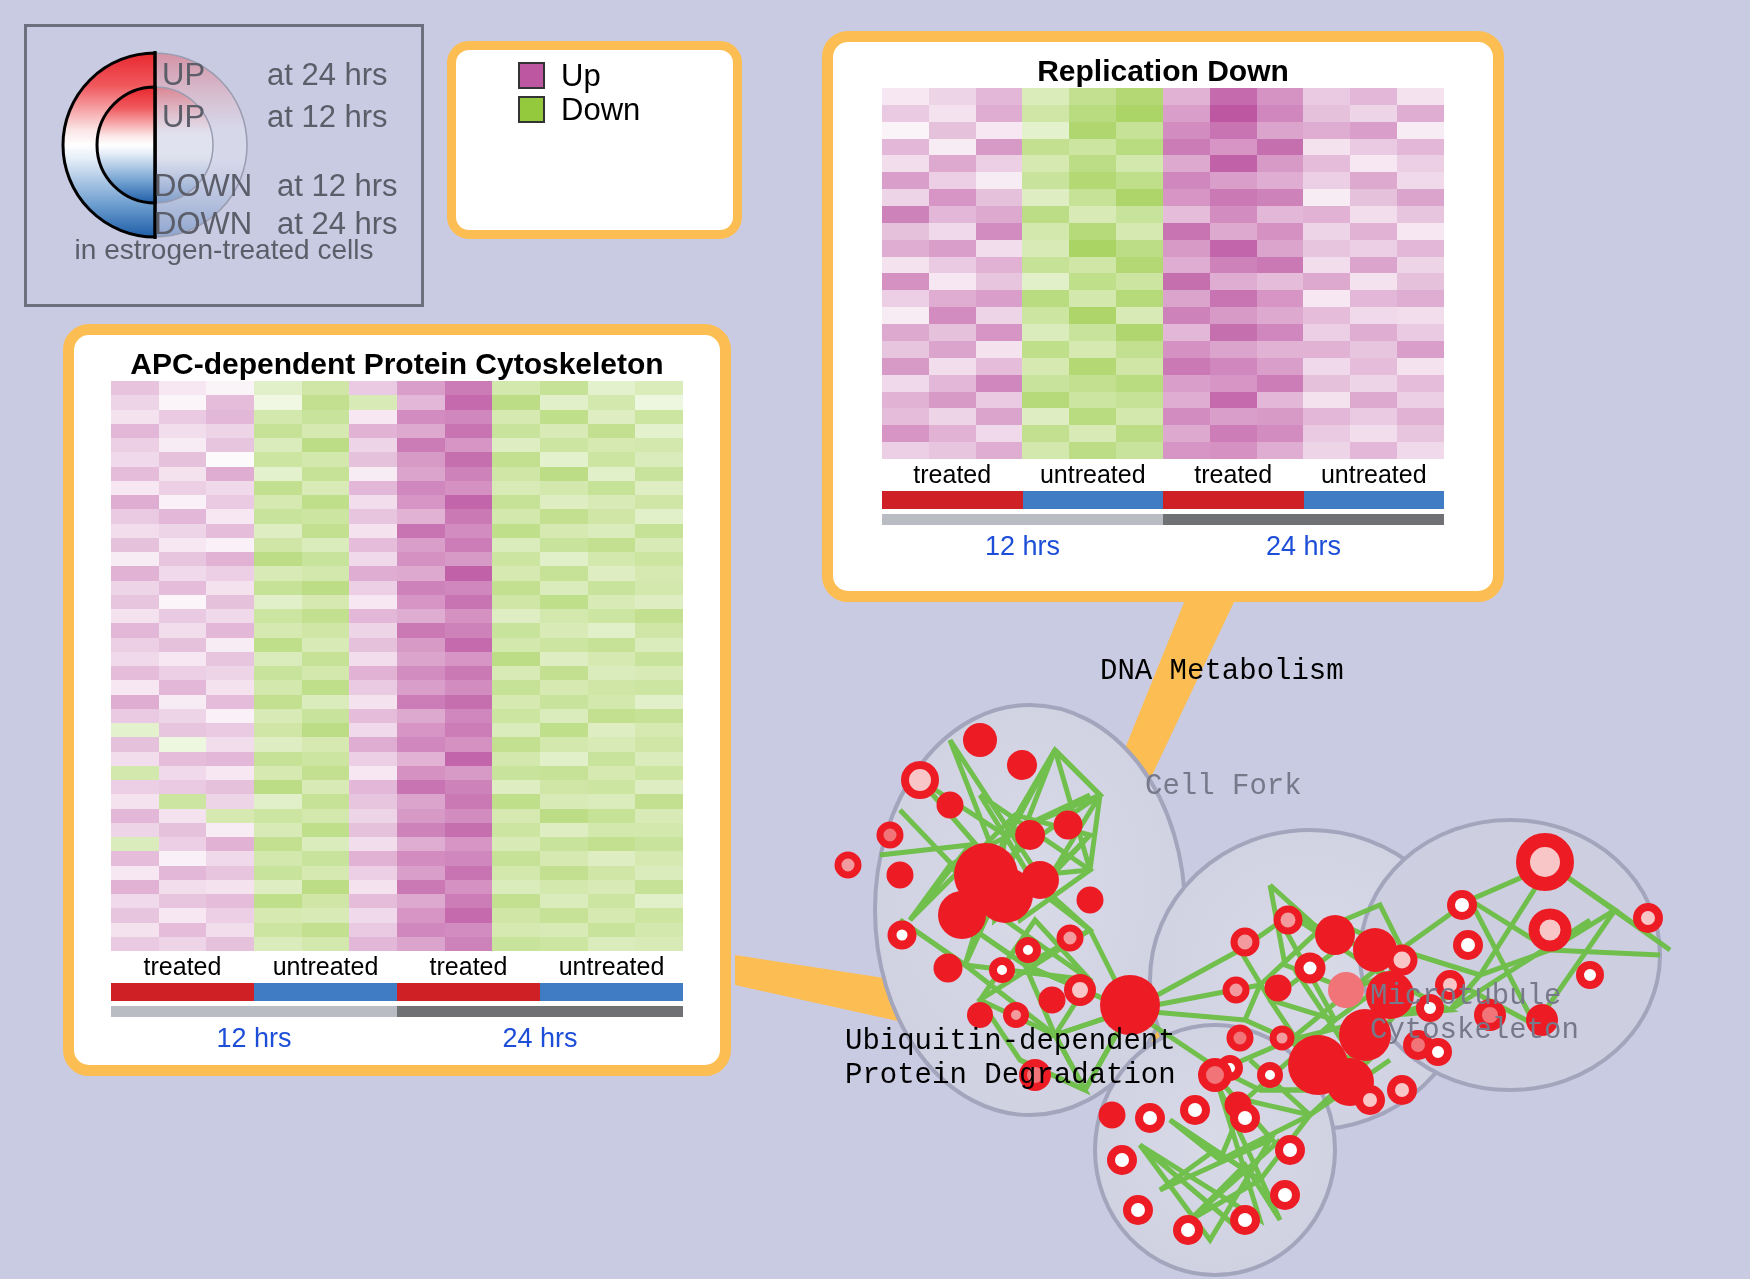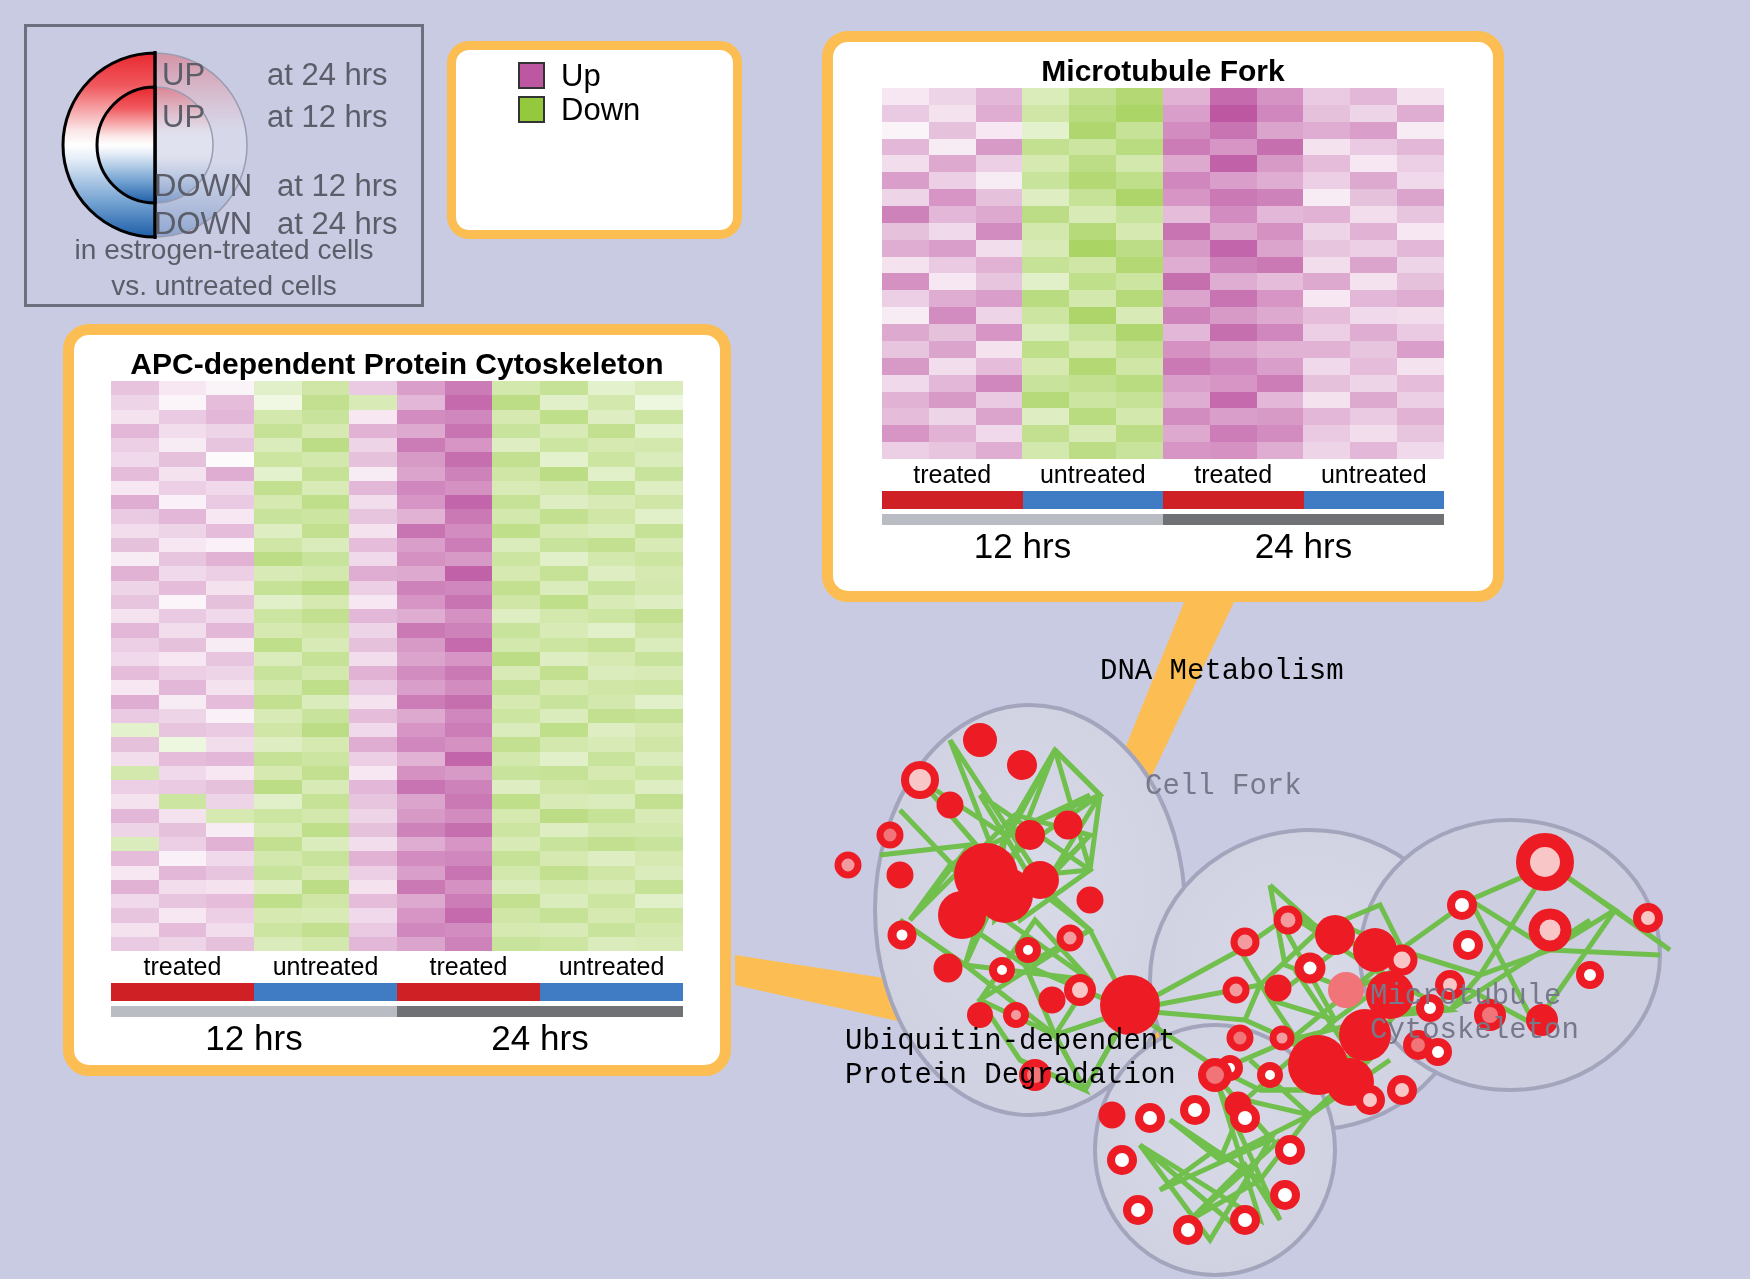--- a/index.html
+++ b/index.html
@@ -54,21 +54,21 @@
   
   .heatmap{display:grid;margin:0 auto;}
   .hm-cell{width:100%;height:100%;}
 
   
   .cond-labels{display:flex;margin:0 auto;}
   .cond-labels div{flex:1;text-align:center;font-size:25px;line-height:30px;color:#000;}
   .bar-row{display:flex;margin:0 auto;}
   .bar-row div{flex:1;}
   .time-labels{display:flex;margin:0 auto;}
-  .time-labels div{flex:1;text-align:center;font-size:35px;line-height:34px;color:#000000;}
+  .time-labels div{flex:1;text-align:center;font-size:27px;line-height:34px;color:#1d4ed8;}
 
   
   #network{position:absolute;left:790px;top:620px;width:960px;height:659px;font-family:Liberation Mono, monospace;}
   .net-label{
     position:absolute;font-size:29px;line-height:34px;white-space:pre-line;
   }
   #label-dna-metabolism{left:310px;top:35px;color:#000;}
   #label-cell-cycle{left:355px;top:150px;color:#77798a;}
   #label-microtubule{left:580px;top:360px;color:#77798a;}
   #label-ubiquitin{left:55px;top:405px;color:#000;}
@@ -113,21 +113,20 @@
     <div class="cw-label" style="left:240px;top:74px;">at 12 hrs</div>
 
     <div class="cw-label" style="left:127px;top:143px;">DOWN</div>
     <div class="cw-label" style="left:250px;top:143px;">at 12 hrs</div>
 
     <div class="cw-label" style="left:127px;top:181px;">DOWN</div>
     <div class="cw-label" style="left:250px;top:181px;">at 24 hrs</div>
 
     <div class="cw-foot">
       <div>in estrogen-treated cells</div>
-      <div>vs. untreated cells</div>
     </div>
   </div>
 
   <div id="estrogen-legend">
     <div class="legend-rows">
       <div class="legend-row">
         <span class="swatch" id="sw-up" style="background: rgb(189, 87, 162);"></span>
         <span class="lbl">Up</span>
       </div>
       <div class="legend-row">
@@ -276,21 +275,21 @@
 
     <div class="net-label" id="label-dna-metabolism">DNA Metabolism</div>
     <div class="net-label" id="label-cell-cycle">Cell Fork</div>
     <div class="net-label" id="label-microtubule">Microtubule
 Cytoskeleton</div>
     <div class="net-label" id="label-ubiquitin">Ubiquitin-dependent
 Protein Degradation</div>
   </div>
 
   <div class="panel" id="panel-replication">
-    <div class="panel-title">Microtubule Fork</div>
+    <div class="panel-title">Replication Down</div>
     <div class="heatmap" id="hm-replication" style="grid-template-columns: repeat(12, 1fr); width: 562px; height: 371px;">
         <div class="hm-cell" style="background: rgb(246, 231, 242);"></div>
         <div class="hm-cell" style="background: rgb(238, 212, 231);"></div>
         <div class="hm-cell" style="background: rgb(227, 183, 215);"></div>
         <div class="hm-cell" style="background: rgb(217, 236, 186);"></div>
         <div class="hm-cell" style="background: rgb(194, 224, 144);"></div>
         <div class="hm-cell" style="background: rgb(179, 216, 116);"></div>
         <div class="hm-cell" style="background: rgb(225, 178, 212);"></div>
         <div class="hm-cell" style="background: rgb(197, 106, 173);"></div>
         <div class="hm-cell" style="background: rgb(213, 147, 195);"></div>

